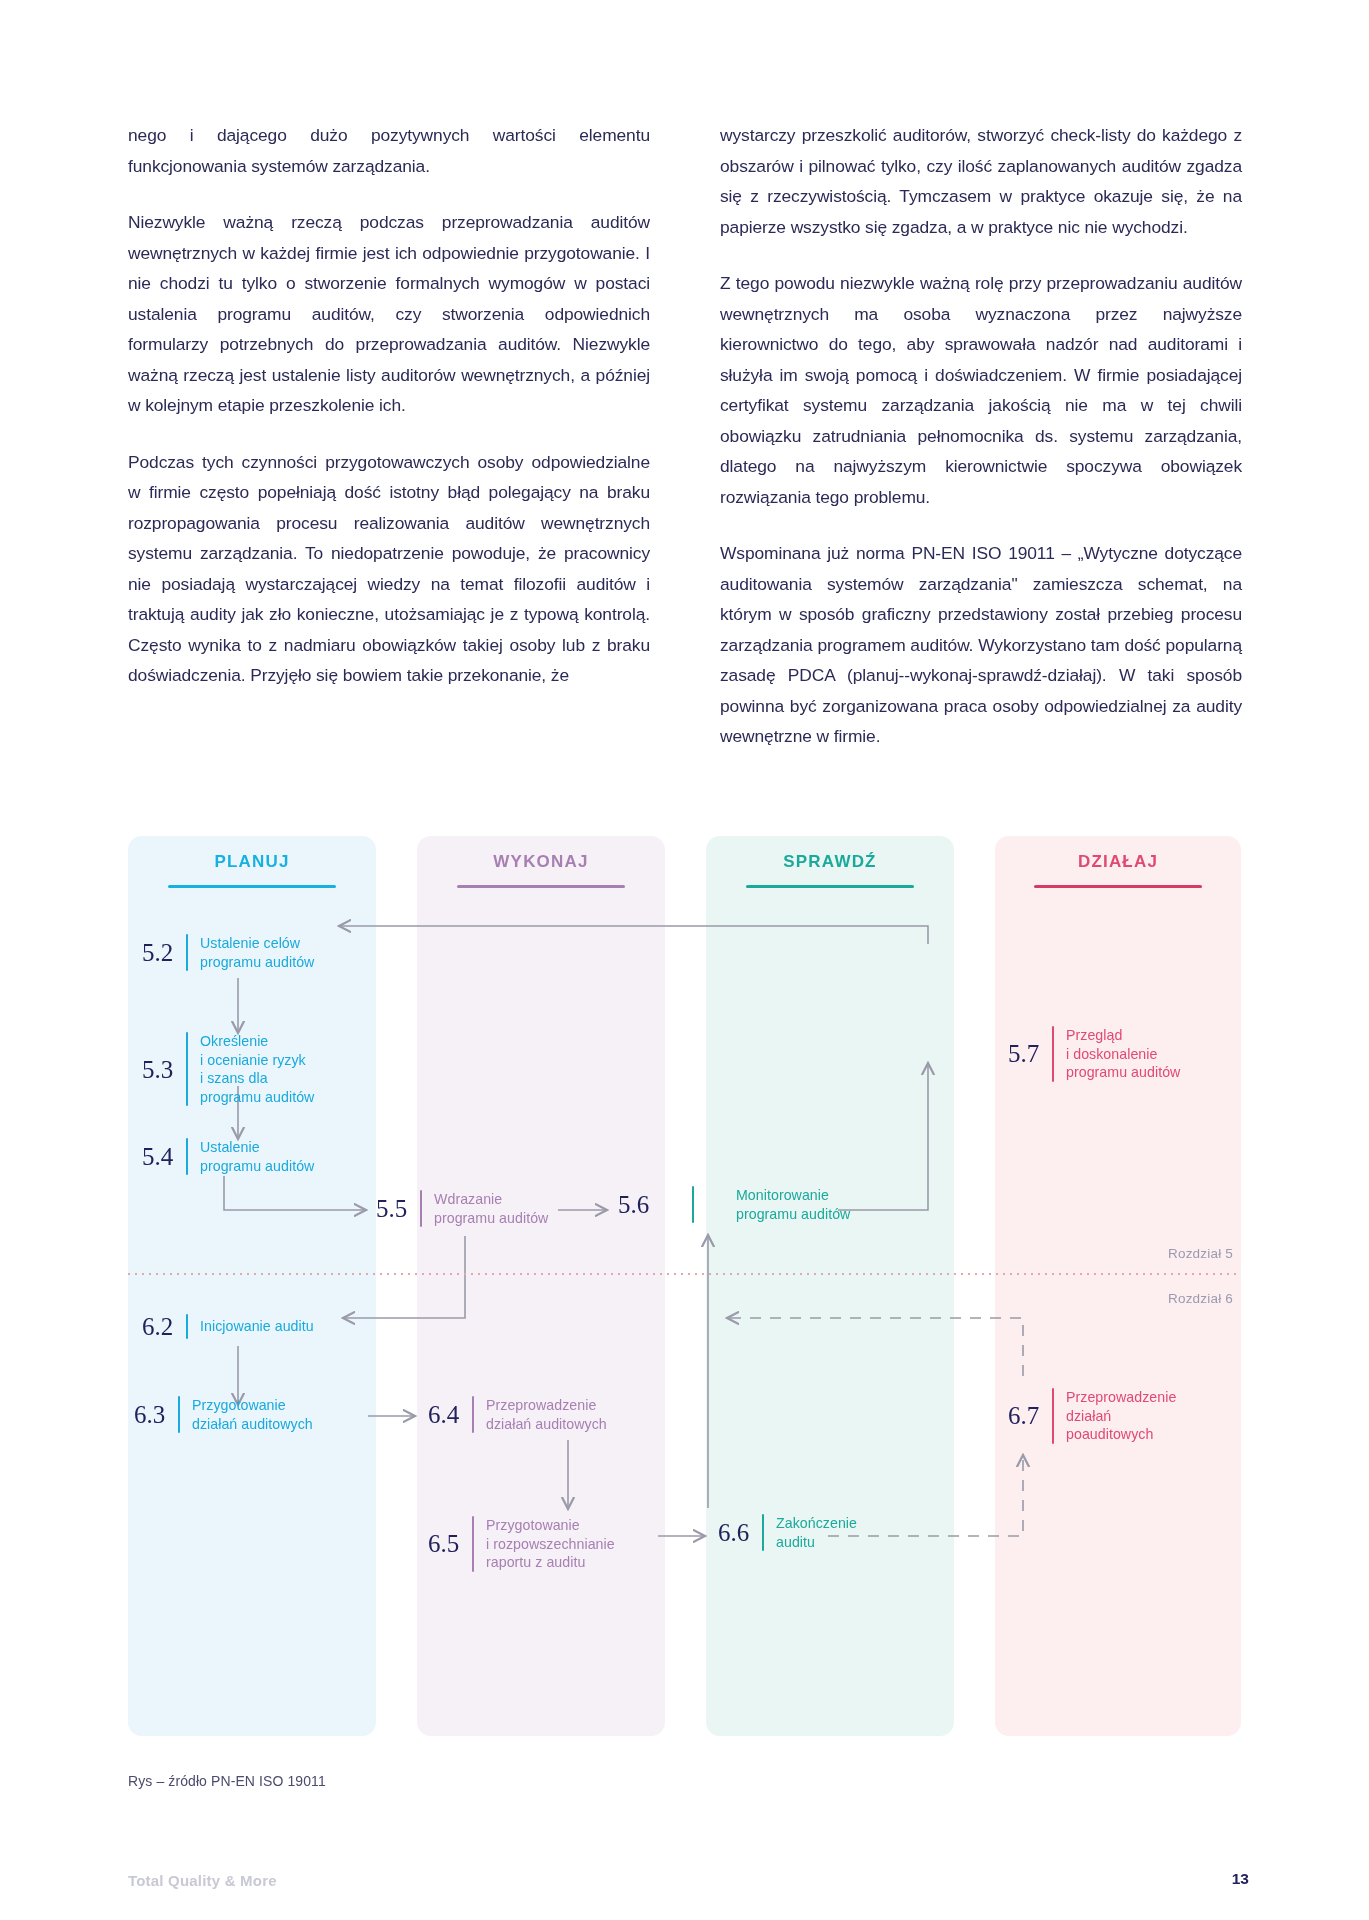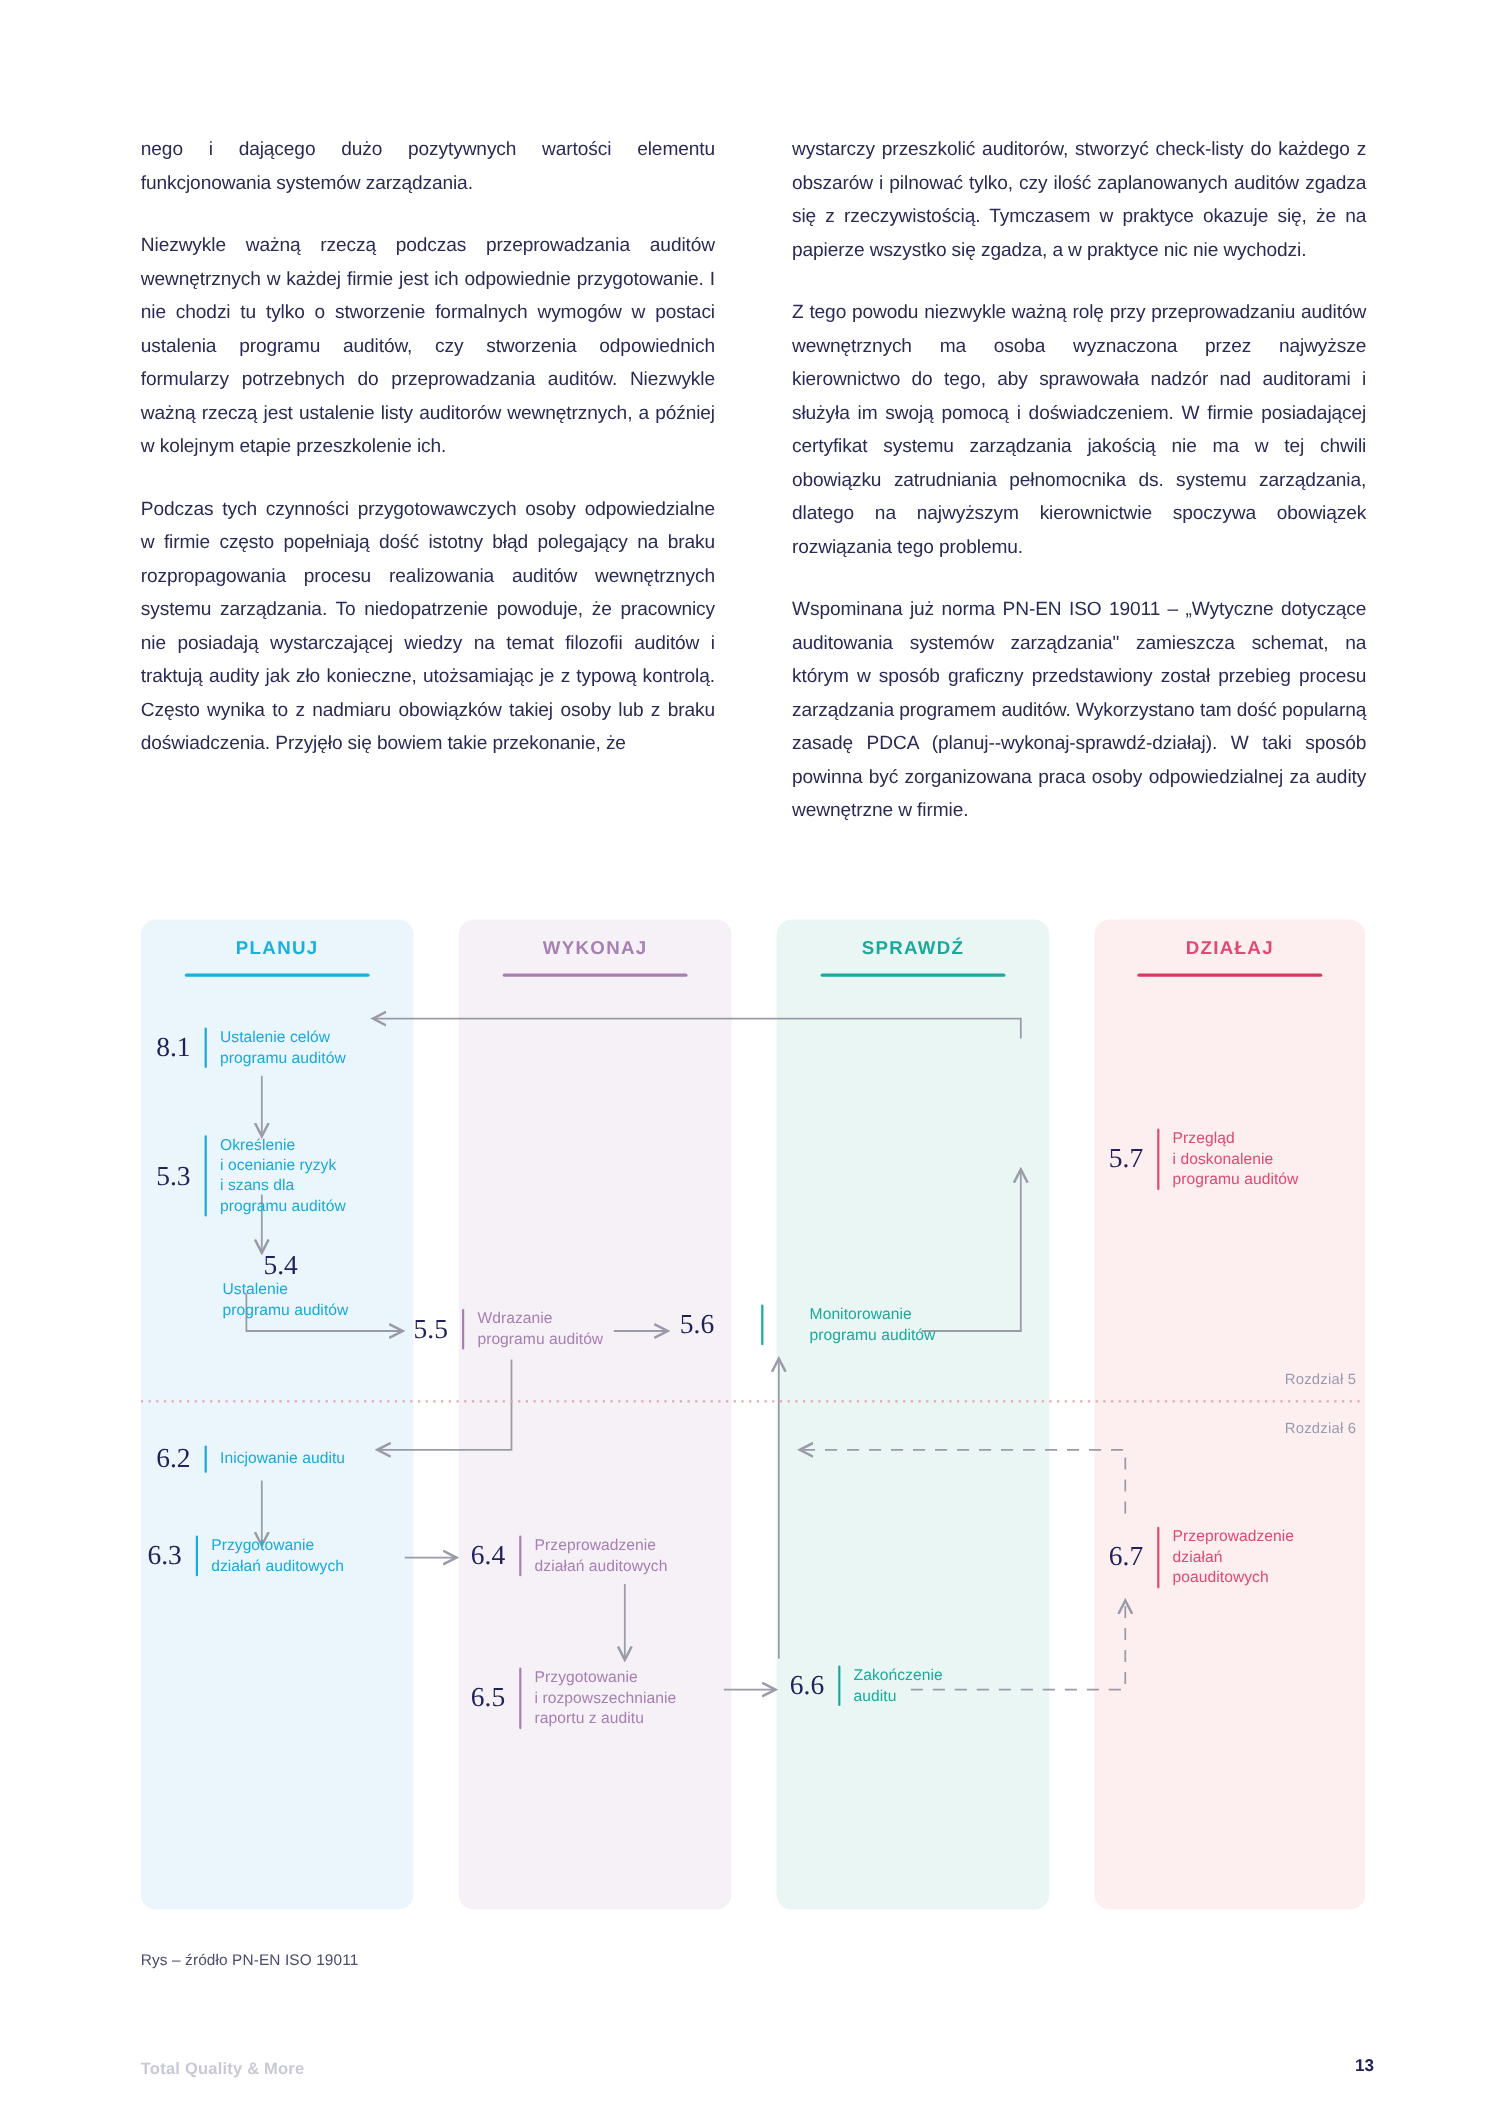--- a/index.html
+++ b/index.html
@@ -230,34 +230,34 @@
         <path d="M895,540 L895,482 L600,482"></path>
       </g>
 
       <line x1="0" y1="438" x2="1113" y2="438" stroke="#e2a8ae" stroke-width="2" stroke-dasharray="2 5"></line>
     </svg>
 
     <div class="rozdzial" style="top:410px;">Rozdział 5</div>
     <div class="rozdzial" style="top:455px;">Rozdział 6</div>
 
     <div class="node c-plan" style="left:14px; top:98px; width:235px;">
-      <span class="num">8.1</span>
+      <span class="num">5.2</span>
       <span class="bar"></span>
       <span class="txt">Ustalenie celów
 programu auditów</span>
     </div>
     <div class="node c-plan" style="left:14px; top:196px; width:235px;">
       <span class="num">5.3</span>
       <span class="bar"></span>
       <span class="txt">Określenie
 i ocenianie ryzyk
 i szans dla
 programu auditów</span>
     </div>
-    <div class="node c-plan" style="left:14px; top:302px; width:235px;flex-direction:column;">
+    <div class="node c-plan" style="left:14px; top:302px; width:235px;">
       <span class="num">5.4</span>
       <span class="bar"></span>
       <span class="txt">Ustalenie
 programu auditów</span>
     </div>
 
     <div class="node c-do" style="left:248px; top:354px; width:250px;">
       <span class="num">5.5</span>
       <span class="bar"></span>
       <span class="txt">Wdrazanie

